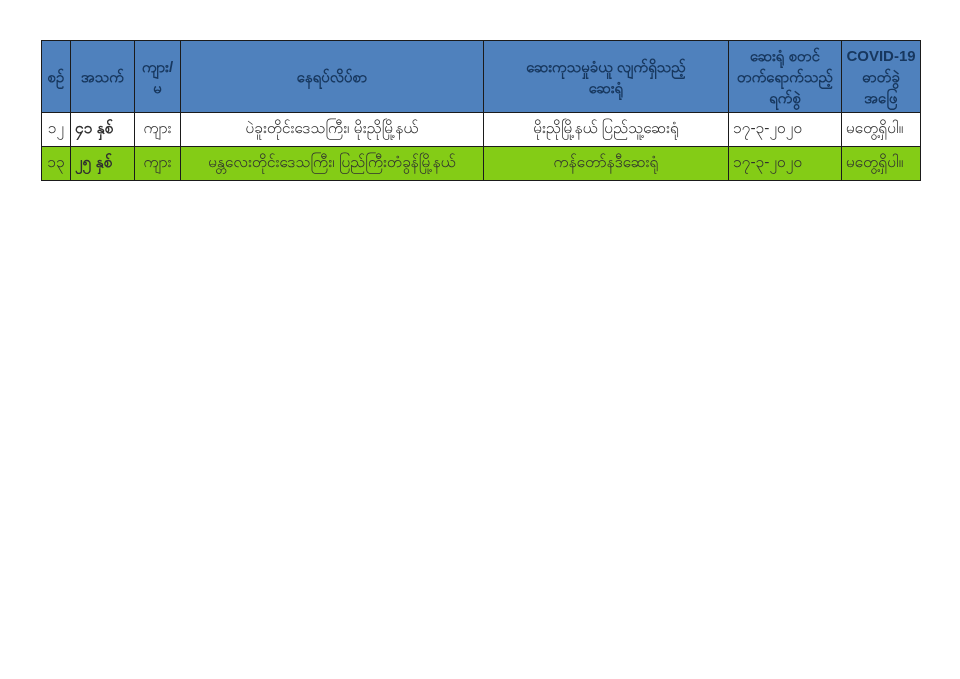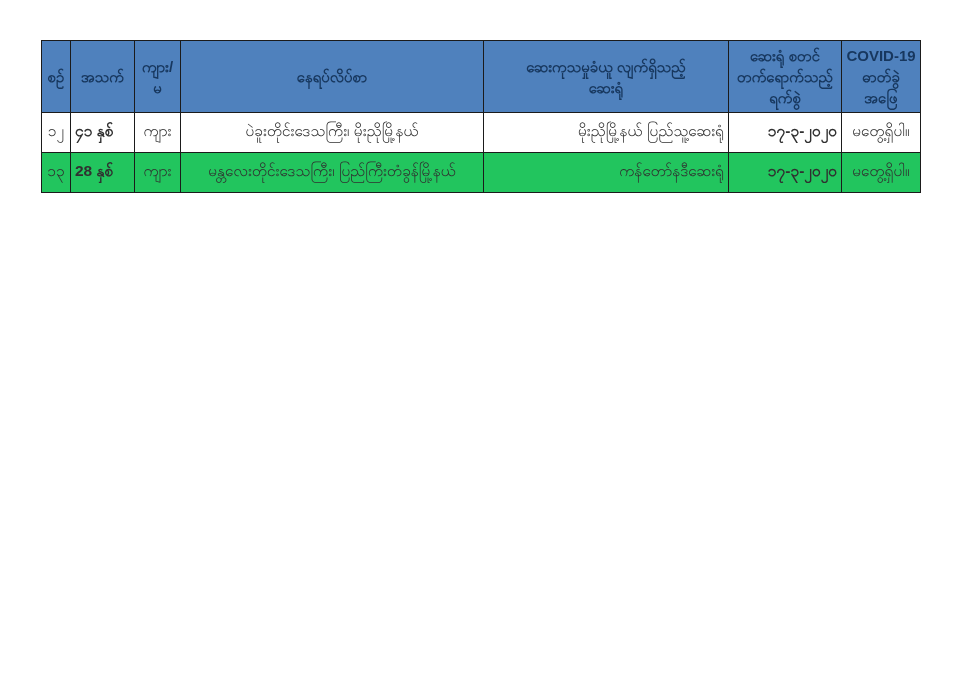--- a/index.html
+++ b/index.html
@@ -27,35 +27,35 @@
     color: #17375e;
     font-weight: bold;
     font-size: 15px;
     line-height: 21px;
     text-align: center;
     white-space: pre-line;
     height: 72px;
     padding: 2px 1px;
   }
   .case-table tbody td {
-    height: 40px;
+    height: 34px;
     font-size: 15.5px;
     color: #303030;
     padding: 2px 4px;
     white-space: nowrap;
   }
   .case-table tbody tr.row-even td { background: #ffffff; }
-  .case-table tbody tr.row-odd td { background: #22c55e; }
+  .case-table tbody tr.row-odd td { background: #84cc16; }
   td.c-no { text-align: center; }
   td.c-age { text-align: left; padding-left: 7px; font-weight: bold; }
   td.c-gender { text-align: center; }
   td.c-address { text-align: center; padding-left: 7px; }
-  td.c-hospital { text-align: right; padding-left: 7px; }
-  td.c-date { text-align: right; color: #3a3a3a; font-weight: bold; }
-  td.c-result { text-align: center; color: #1f4e79; }
+  td.c-hospital { text-align: center; padding-left: 7px; font-family: Liberation Serif, serif; }
+  td.c-date { text-align: left; color: #3a3a3a; }
+  td.c-result { color: #1f4e79; }
 </style>
 </head>
 <body>
 
 <div class="page">
   <table class="case-table">
     <colgroup>
       <col style="width:29px">
       <col style="width:64px">
       <col style="width:46px">
@@ -86,21 +86,21 @@
         <td class="c-no">၁၂</td>
         <td class="c-age">၄၁ နှစ်</td>
         <td class="c-gender">ကျား</td>
         <td class="c-address">ပဲခူးတိုင်းဒေသကြီး၊ မိုးညိုမြို့နယ်</td>
         <td class="c-hospital">မိုးညိုမြို့နယ် ပြည်သူ့ဆေးရုံ</td>
         <td class="c-date">၁၇-၃-၂၀၂၀</td>
         <td class="c-result">မတွေ့ရှိပါ။</td>
       </tr>
       <tr class="row-odd">
         <td class="c-no">၁၃</td>
-        <td class="c-age">28 နှစ်</td>
+        <td class="c-age">၂၅ နှစ်</td>
         <td class="c-gender">ကျား</td>
         <td class="c-address">မန္တလေးတိုင်းဒေသကြီး၊ ပြည်ကြီးတံခွန်မြို့နယ်</td>
         <td class="c-hospital">ကန်တော်နဒီဆေးရုံ</td>
         <td class="c-date">၁၇-၃-၂၀၂၀</td>
         <td class="c-result">မတွေ့ရှိပါ။</td>
       </tr>
     </tbody>
   </table>
 </div>
 

